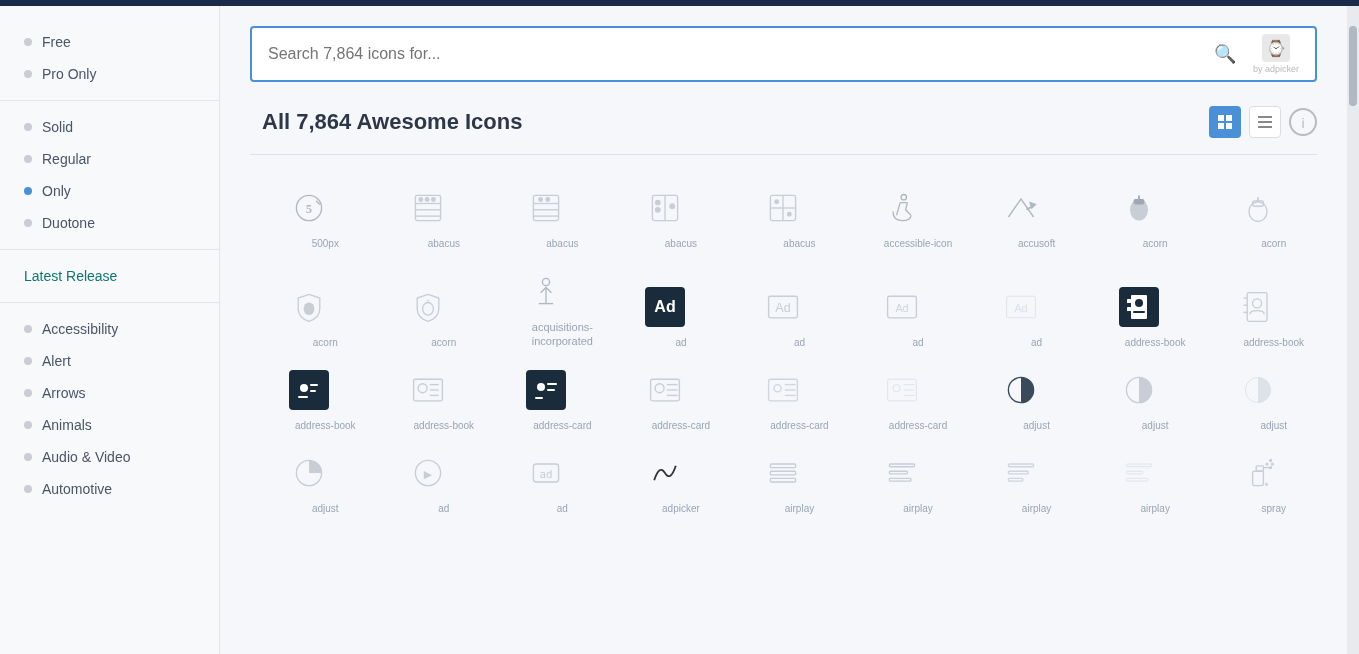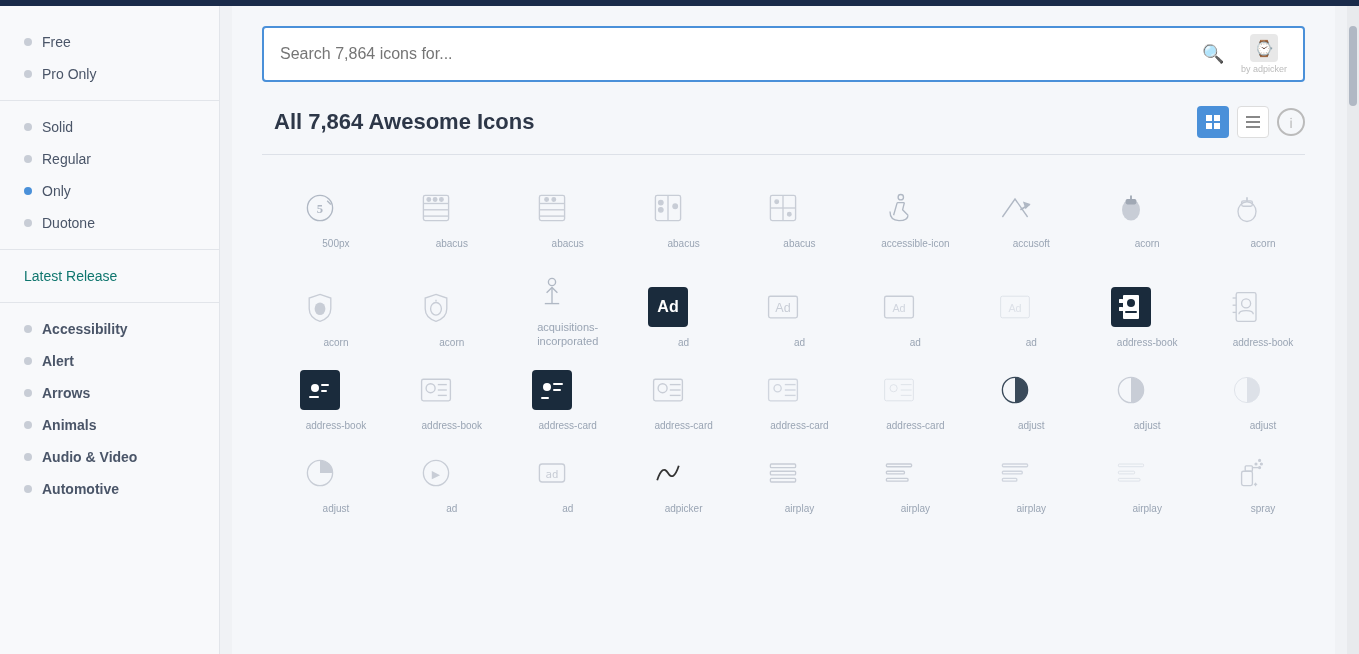--- a/index.html
+++ b/index.html
@@ -1,29 +1,29 @@
 <!DOCTYPE html>
 <html><head>
   <meta charset="utf-8">
   <style>
     * { box-sizing: border-box; margin: 0; padding: 0; }
     body { font-family: -apple-system, BlinkMacSystemFont, 'Segoe UI', sans-serif; background: #f0f2f5; display: flex; flex-direction: column; height: 654px; overflow: hidden; }
 
     .top-bar { height: 6px; background: #1a2b4a; width: 100%; }
 
-    .layout { display: flex; flex: 1; overflow: hidden; gap: 12px; }
+    .layout { display: flex; flex: 1; overflow: hidden; }
 
     
     .sidebar { width: 220px; background: #f8f9fb; border-right: 1px solid #e2e5ea; padding: 20px 0; flex-shrink: 0; overflow-y: auto; }
     .sidebar-section { margin-bottom: 10px; }
     .sidebar-item { display: flex; align-items: center; gap: 10px; padding: 8px 24px; cursor: pointer; font-size: 14px; color: #4a5568; transition: background 0.15s; }
     .sidebar-item .dot { width: 8px; height: 8px; border-radius: 50%; background: #c8cdd6; flex-shrink: 0; }
     .sidebar-item .dot.active { background: #4a90d9; }
     .sidebar-divider { height: 1px; background: #e2e5ea; margin: 10px 0; }
-    .sidebar-item.category { font-weight: 700; }
+    .sidebar-item.category { font-weight: 400; }
     .latest-release { padding: 8px 24px; font-size: 14px; color: #0f766e; cursor: pointer; }
 
     
     .main { flex: 1; padding: 20px 30px; overflow-y: auto; background: #f5f7fa; }
 
     
     .search-wrapper { display: flex; align-items: center; background: white; border: 2px solid #4a90d9; border-radius: 4px; padding: 0 16px; height: 56px; margin-bottom: 24px; }
     .search-wrapper input { flex: 1; border: none; outline: none; font-size: 16px; color: #999; background: transparent; }
     .search-icon { color: #bbb; font-size: 18px; margin-left: 8px; }
     .algolia-badge { display: flex; flex-direction: column; align-items: center; margin-left: 16px; font-size: 9px; color: #bbb; }

